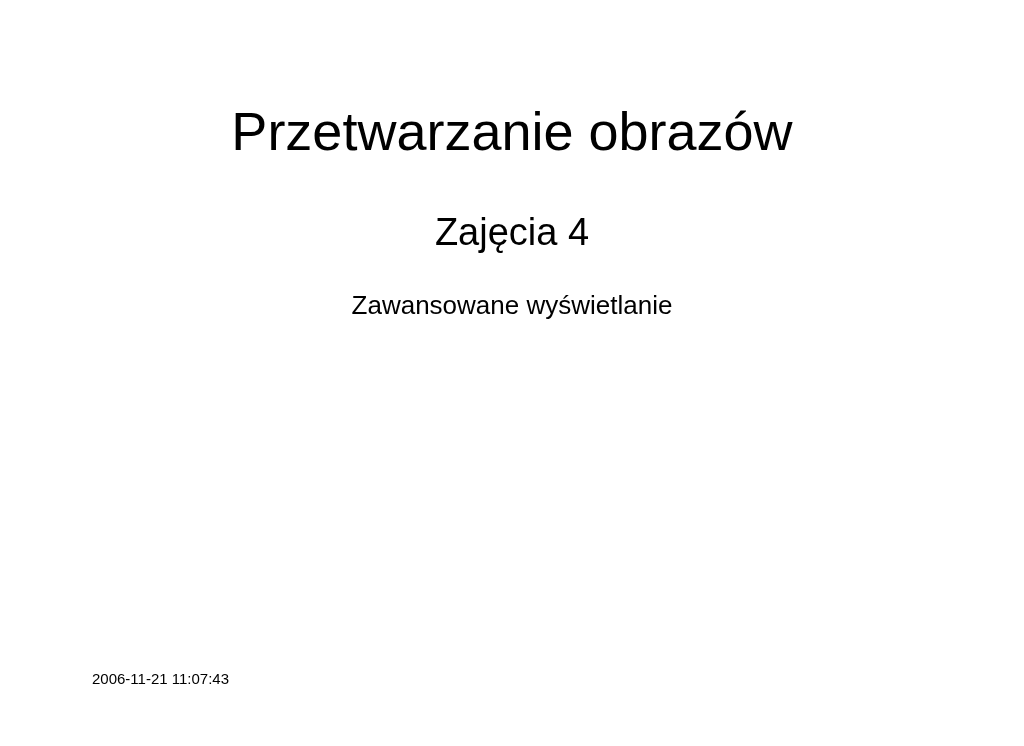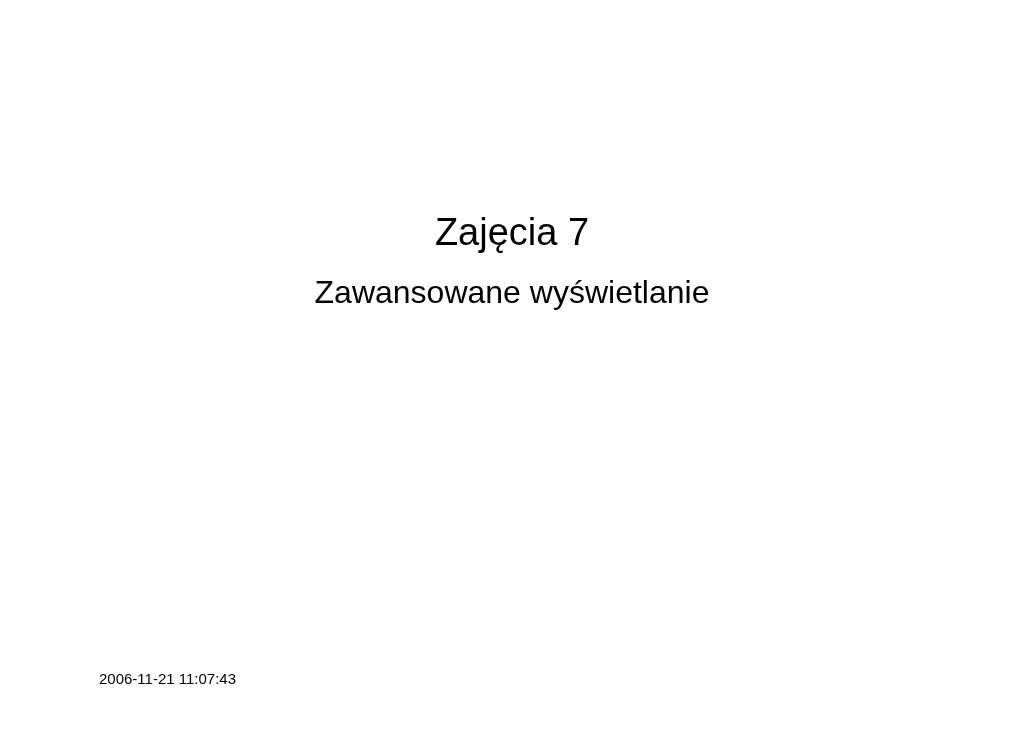--- a/index.html
+++ b/index.html
@@ -47,23 +47,23 @@
   
   .subtitle-block {
     position: absolute;
     left: 212px;
     top: 206px;
     width: 600px;
     text-align: center;
   }
 
   .subtitle-line {
-    margin: 3px;
+    margin: 16px;
     font-family: "Liberation Sans", sans-serif;
-    font-size: 32px;
+    font-size: 26px;
     font-weight: normal;
     line-height: 52px;
     color: #000000;
   }
 
   .subtitle-para {
     margin: 0;
     font-family: "Liberation Sans", sans-serif;
     font-size: 38px;
     font-weight: normal;
@@ -71,37 +71,40 @@
     color: #000000;
   }
 
   .subtitle-gap {
     height: 5px;
   }
 
   
   .timestamp {
     position: absolute;
-    left: 99px;
+    left: 92px;
     top: 670px;
     font-family: "Liberation Sans", sans-serif;
     font-size: 15px;
     font-weight: normal;
     line-height: 18px;
     color: #000000;
     white-space: nowrap;
   }
 </style>
 </head>
 <body>
 
 <div class="slide">
 
+  <div class="title-block">
+    <h1 class="slide-title">Przetwarzanie obrazów</h1>
+  </div>
 
   <div class="subtitle-block">
-    <p class="subtitle-para">Zajęcia 7</p>
+    <p class="subtitle-para">Zajęcia 4</p>
     <div class="subtitle-gap"></div>
     <p class="subtitle-line">Zawansowane wyświetlanie</p>
   </div>
 
   <div class="timestamp">2006-11-21 11:07:43</div>
 
 </div>
 
 </body></html>

